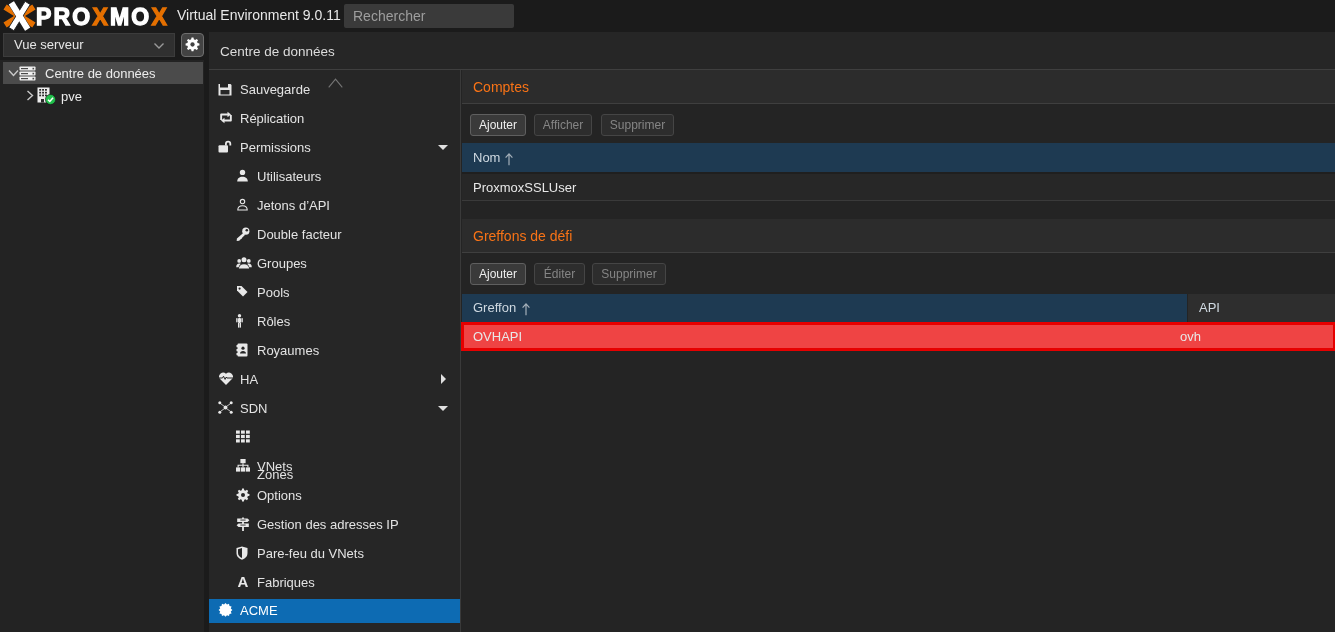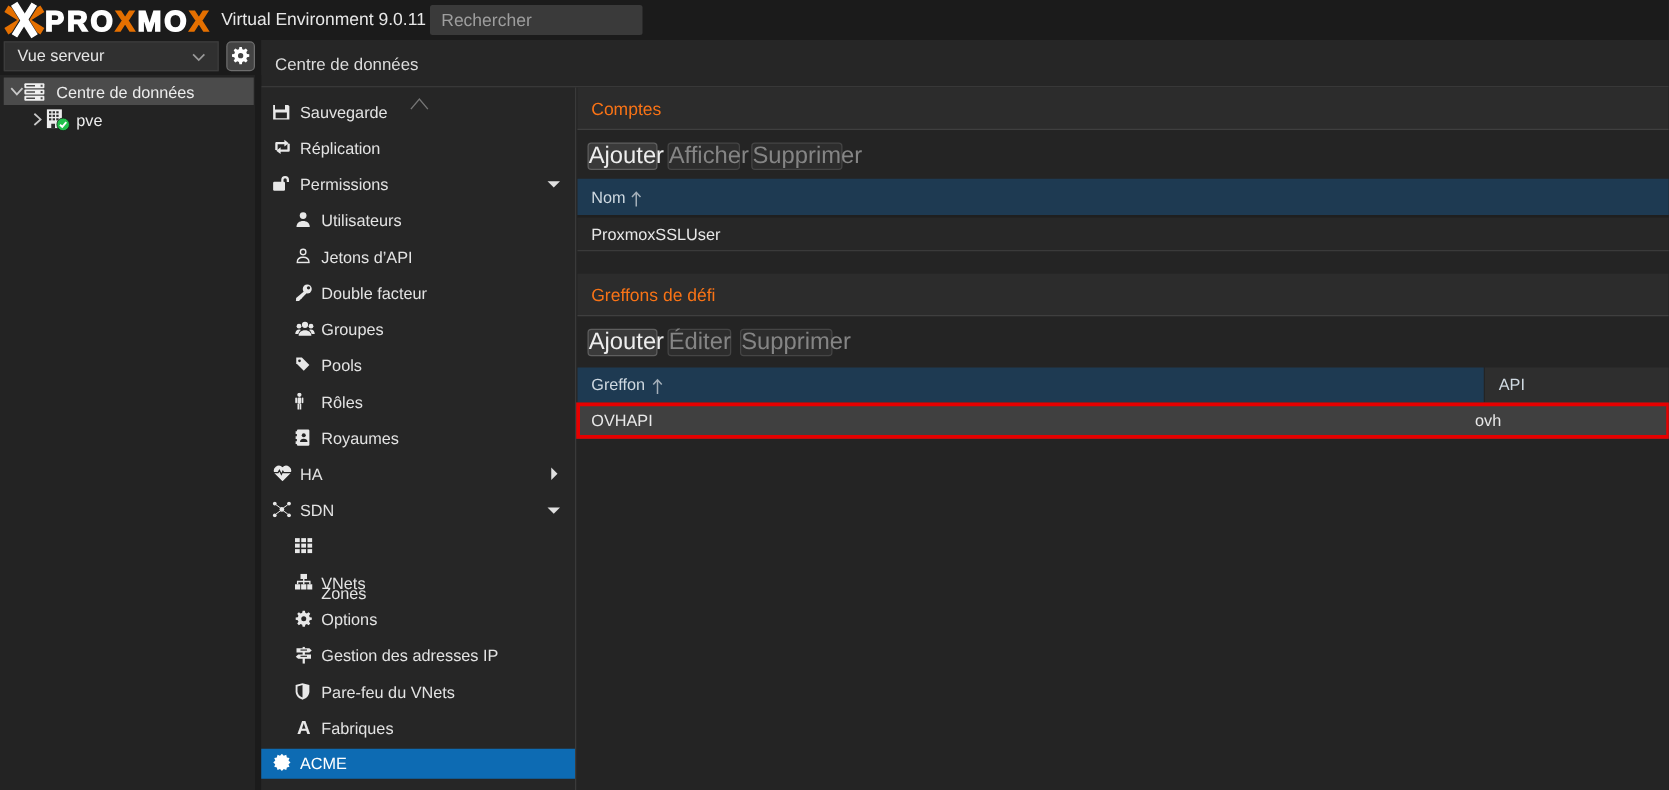--- a/index.html
+++ b/index.html
@@ -45,21 +45,21 @@
 .caret { position:absolute; right:12px; top:12px; width:0; height:0; }
 .caret.down { border-left:5px solid transparent; border-right:5px solid transparent; border-top:5px solid #e0e0e0; }
 .caret.right { border-top:5px solid transparent; border-bottom:5px solid transparent; border-left:5px solid #e0e0e0; top:9px; right:14px;}
 
 
 #content { left:460px; top:70px; width:875px; height:562px; background:#242424;
   border-left:1px solid #3a3a3a; }
 .sechdr { position:absolute; left:1px; width:873px; height:34px; background:#2c2c2c;
   border-bottom:1px solid #3f3f3f; }
 .sechdr span { position:absolute; left:11px; top:9px; font-size:14px; color:#f97316; }
-.btn { position:absolute; height:22px; border-radius:3px; font-size:19px; text-align:center; }
+.btn { position:absolute; height:22px; border-radius:3px; font-size:12px; text-align:center; }
 .btn.en { background:#3a3a3a; border:1px solid #5f5f5f; color:#eeeeee; }
 .btn.dis { background:#2d2d2d; border:1px solid #454545; color:#858585; }
 .btn span { display:block; line-height:20px; }
 .ghdr { position:absolute; background:#1e3a52; color:#cfd9e1; font-size:13px; }
 .grow { position:absolute; background:#272727; border-top:2px solid #1f1f1f; border-bottom:1px solid #3a3a3a;
   color:#e8e8e8; font-size:13px; }
 .arrow-up { color:#aeb9c2; font-size:14px; }
 svg { display:block; }
 </style>
 </head>
@@ -430,18 +430,18 @@
       <span style="position:absolute; left:11px; top:6px;">Greffon</span>
       <span class="arrow-up" style="position:absolute; left:59px; top:8px;">
           <svg width="10" height="14" viewBox="0 0 10 14">
             <path d="M5 13.2 V1.8 M1.6 5.6 L5 1.8 L8.4 5.6" stroke="#a4afb9" stroke-width="1.2" fill="none"></path>
           </svg>
         </span>
     </div>
     <div class="ghdr" style="left:727px; top:224px; width:148px; height:28px; background:#2e2e2e;">
       <span style="position:absolute; left:11px; top:6px;">API</span>
     </div>
-    <div class="grow" id="redrow" style="left:0px; top:252px; width:875px; height:29px; background:#404040; border:3px solid #e60000;">
+    <div class="grow" id="redrow" style="left:0px; top:252px; width:875px; height:29px; background:#ef4444; border:3px solid #e60000;">
       <span style="position:absolute; left:9px; top:4px;">OVHAPI</span>
       <span style="position:absolute; left:716px; top:4px;text-align:right;">ovh</span>
     </div>
   </div>
 </div>
 
 </body></html>

